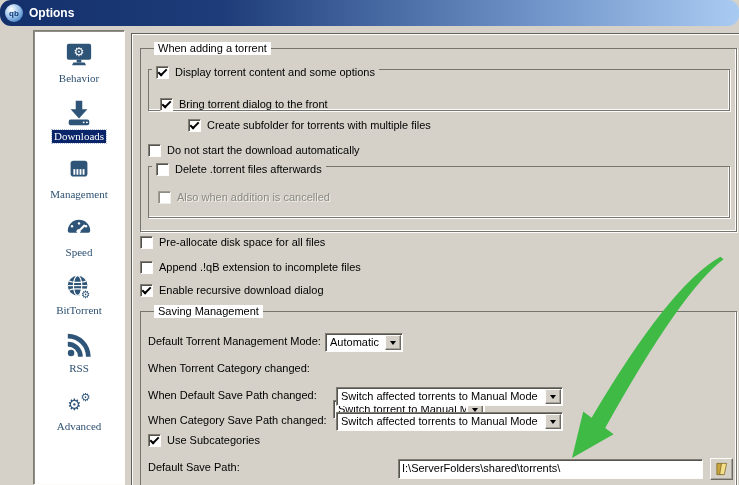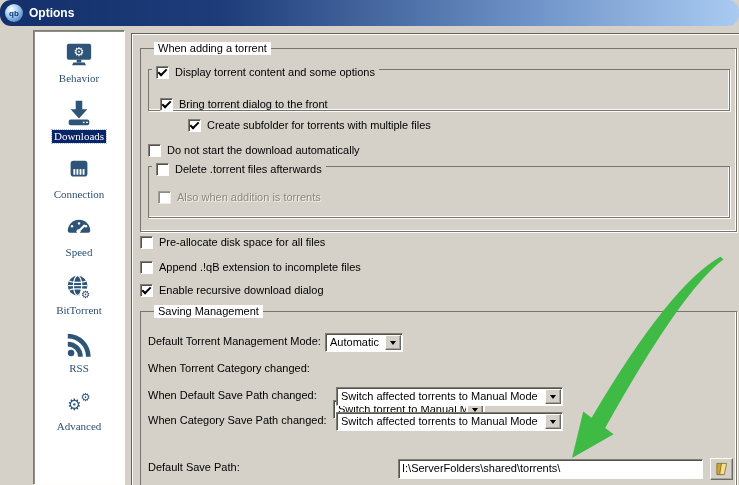--- a/index.html
+++ b/index.html
@@ -117,21 +117,21 @@
         <svg width="30" height="28" viewBox="0 0 32 30" fill="#2e5477">
           <rect x="7" y="4" width="18" height="17" rx="3"></rect>
           <g fill="#fff">
             <rect x="10" y="13" width="2" height="6"></rect>
               <rect x="13.3" y="13" width="2" height="6"></rect>
             <rect x="16.6" y="13" width="2" height="6"></rect>
               <rect x="19.9" y="13" width="2" height="6"></rect>
           </g>
         </svg>
       </span>
-      <span class="side-label">Connection</span>
+      <span class="side-label">Management</span>
     </div>
 
     <div class="side-item">
       <span class="side-icon">
         <svg width="30" height="28" viewBox="0 0 32 30" fill="#2e5477">
           <path d="M16 5 a12 12 0 0 1 12 12 a2 2 0 0 1 -2 2 H6 a2 2 0 0 1 -2 -2 A12 12 0 0 1 16 5 z"></path>
           <g fill="#fff">
             <circle cx="8.5" cy="12" r="1.3"></circle>
               <circle cx="16" cy="9" r="1.3"></circle>
               <circle cx="23.5" cy="12" r="1.3"></circle>
@@ -215,21 +215,21 @@
     <span class="cb-label">Do not start the download automatically</span>
   </div>
 
   <div class="groupbox" style="left:148px;top:166px;width:582px;height:52px;"></div>
   <div class="cb on-group" style="left:152px;top:161px;">
     <span class="box"></span>
     <span class="cb-label">Delete .torrent files afterwards</span>
   </div>
   <div class="cb disabled" style="left:158px;top:189px;">
     <span class="box"></span>
-    <span class="cb-label">Also when addition is torrents</span>
+    <span class="cb-label">Also when addition is cancelled</span>
   </div>
 
   <div class="cb" style="left:140px;top:234px;">
     <span class="box"></span>
     <span class="cb-label">Pre-allocate disk space for all files</span>
   </div>
   <div class="cb checked" style="left:140px;top:282px;">
     <span class="box">
         <span class="tick"></span>
       </span>
@@ -269,20 +269,26 @@
   </div>
 
   <span class="field-label" style="left:148px;top:414px;">When Category Save Path changed:</span>
   <div class="combo" style="left:336px;top:412px;width:227px;">
     <span class="combo-text">Switch affected torrents to Manual Mode</span>
     <span class="combo-btn">
         <span class="combo-arrow"></span>
       </span>
   </div>
 
+  <div class="cb checked" style="left:148px;top:432px;">
+    <span class="box">
+        <span class="tick"></span>
+      </span>
+    <span class="cb-label">Use Subcategories</span>
+  </div>
 
   <span class="field-label" style="left:148px;top:461px;">Default Save Path:</span>
   <div class="textinput" style="left:398px;top:459px;width:305px;height:20px;">I:\ServerFolders\shared\torrents\</div>
   <div class="browse-btn" style="left:710px;top:458px;">
     <span style="display:flex;">
       <svg width="15" height="14" viewBox="0 0 16 15">
         <path d="M3 1.5 h5 v12 H3 z" fill="#c9a53f" stroke="#7a6420" stroke-width="0.8"></path>
         <path d="M8 1.5 h5.5 l-2.5 12 H6 z" fill="#f4e08a" stroke="#7a6420" stroke-width="0.8"></path>
       </svg>
     </span>

